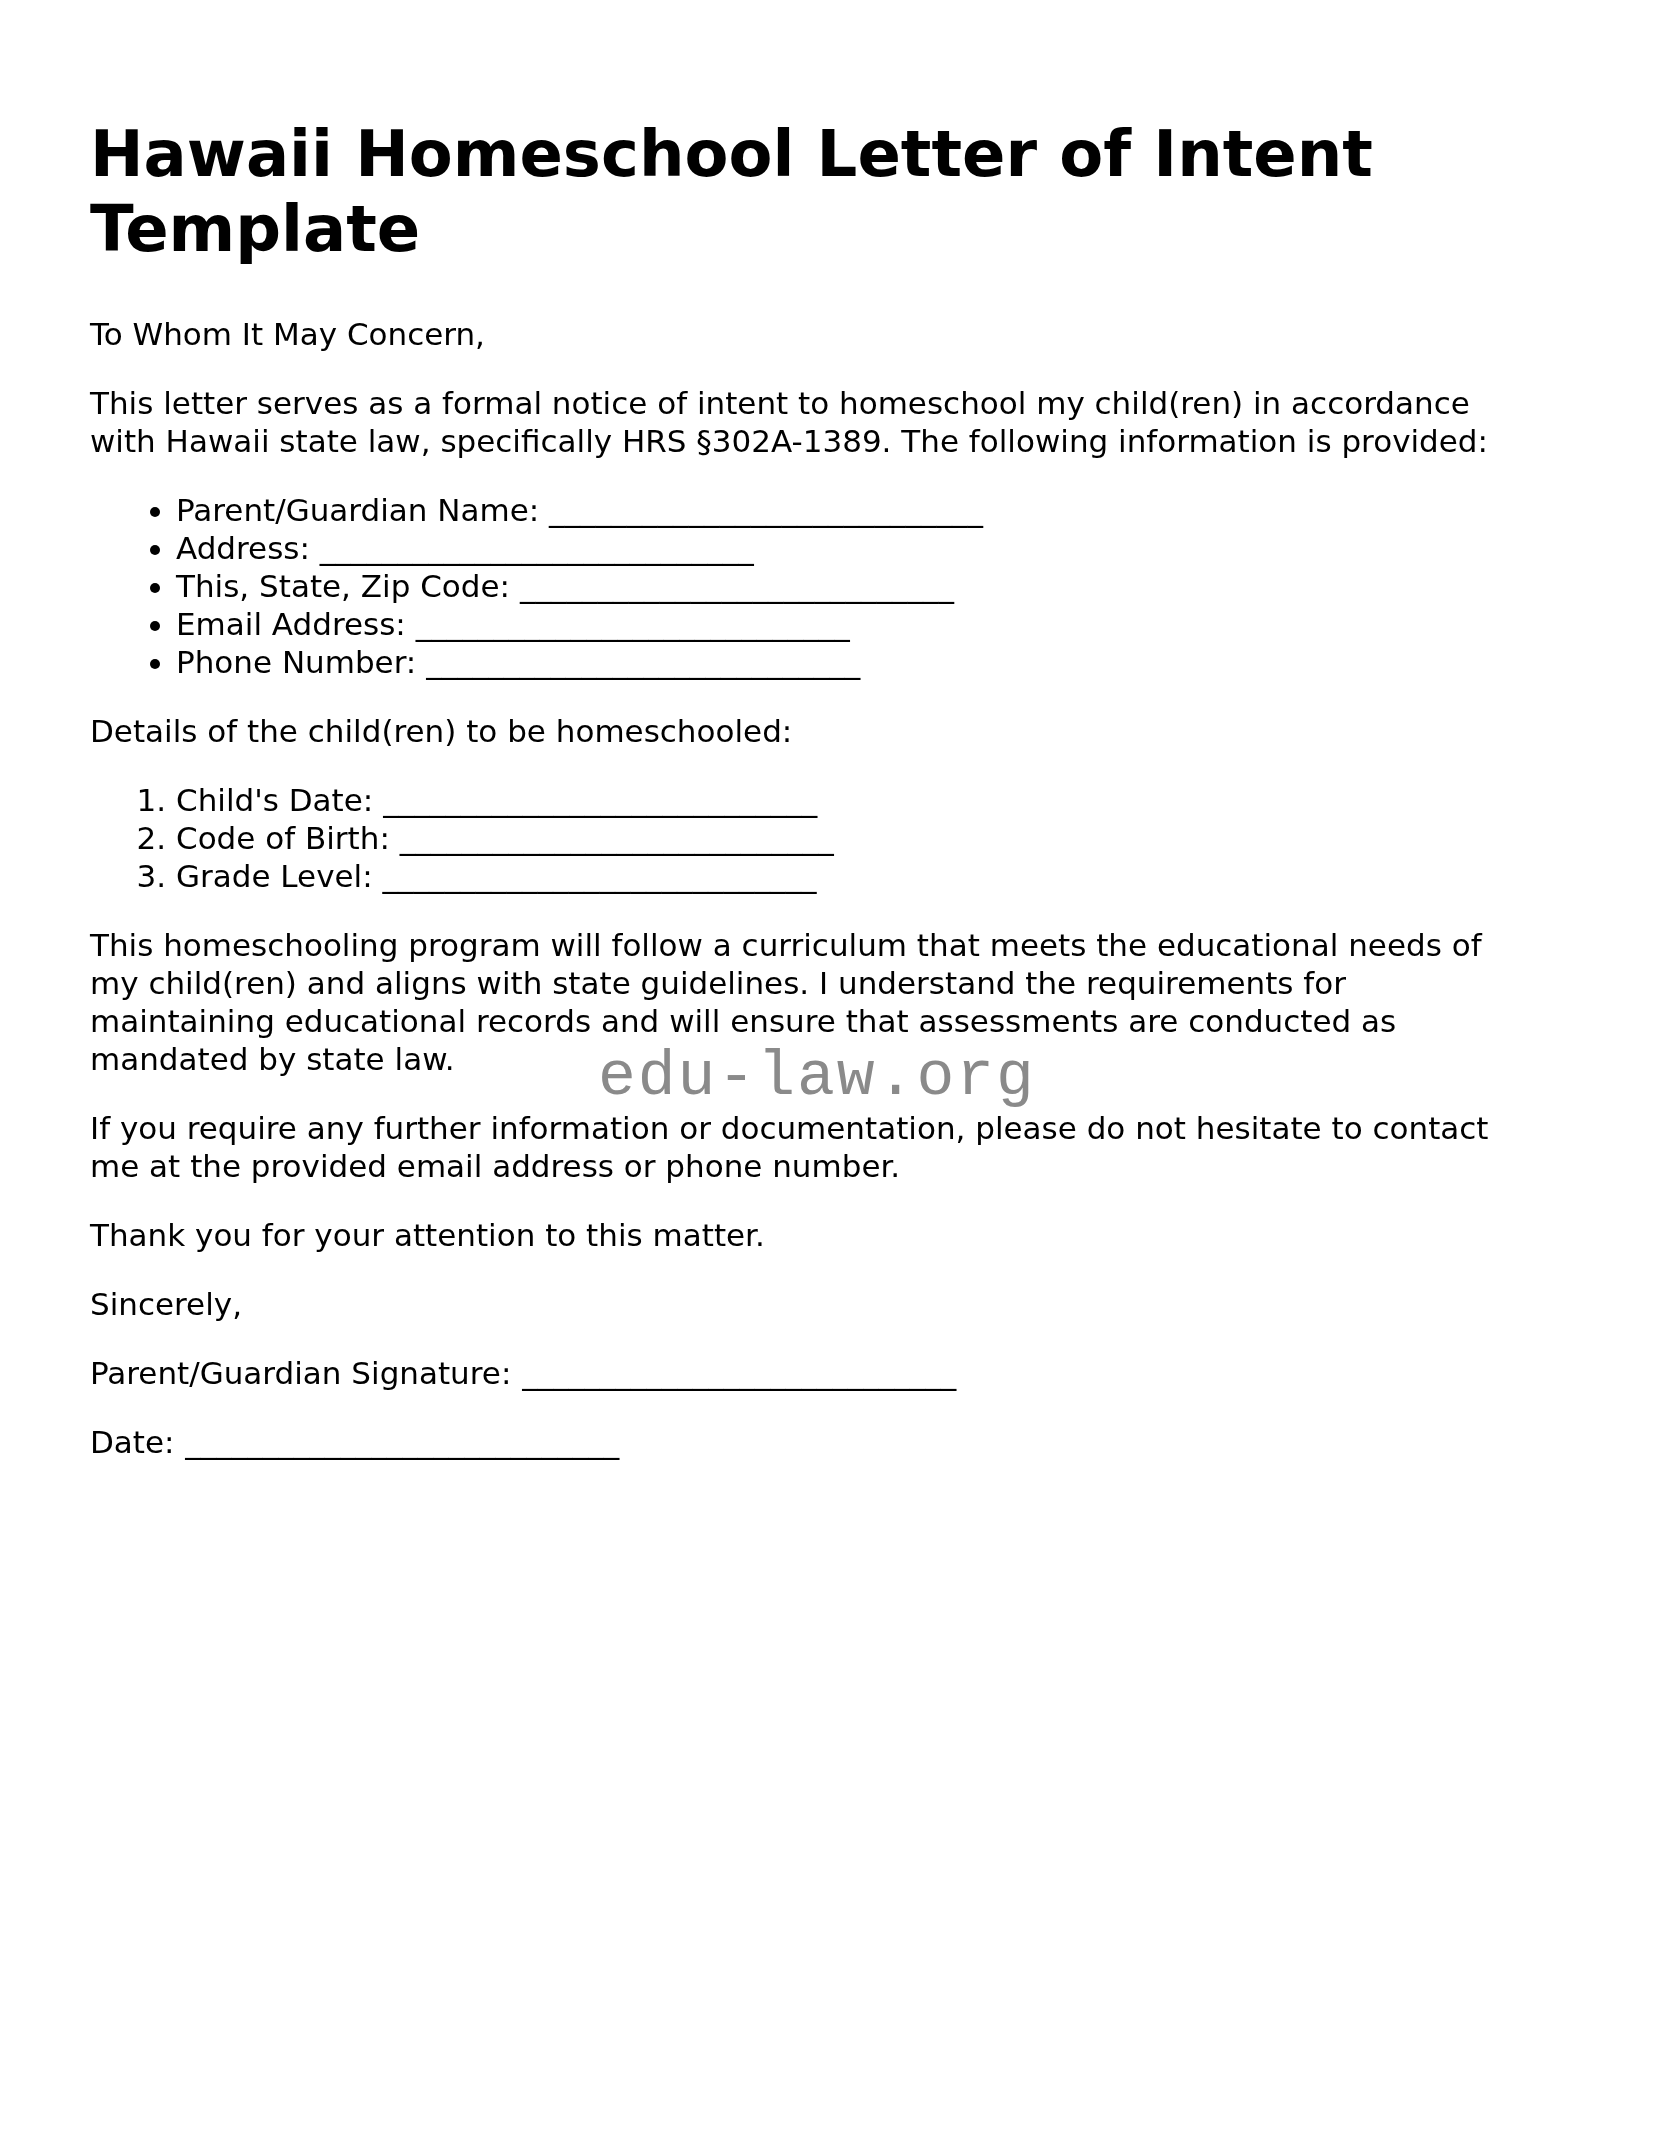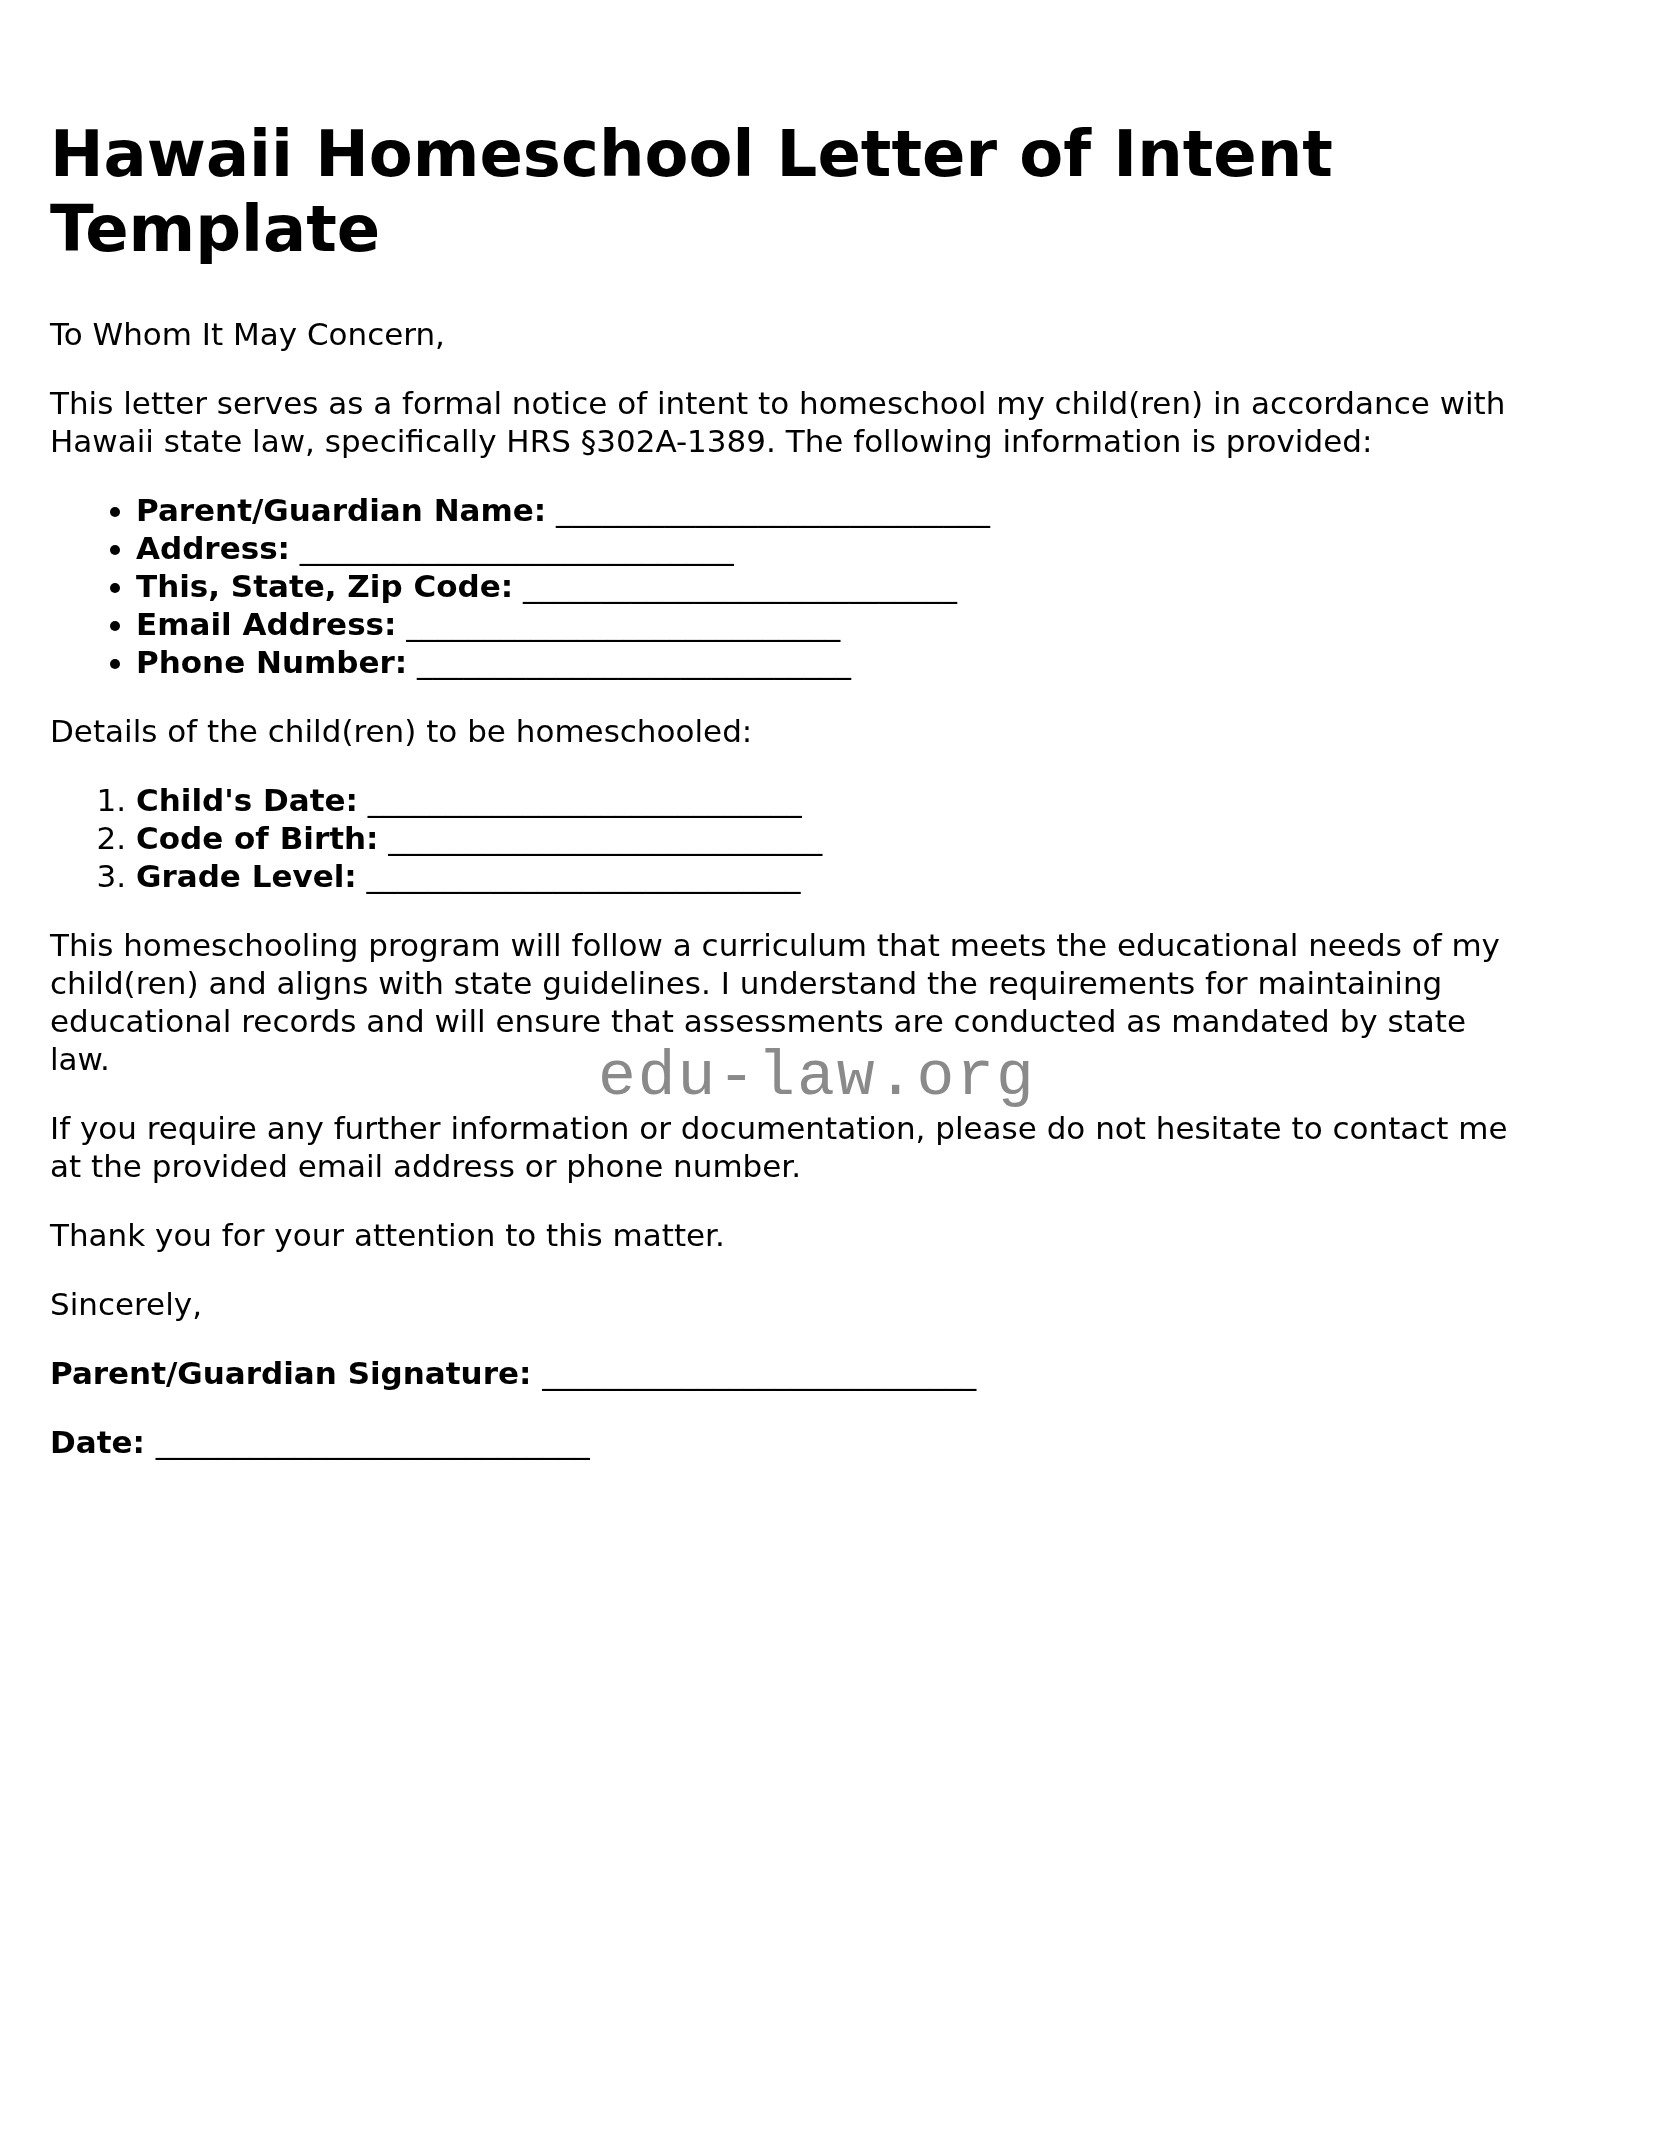--- a/index.html
+++ b/index.html
@@ -15,42 +15,42 @@
     box-sizing: border-box;
     overflow: hidden;
     font-family: "DejaVu Sans", sans-serif;
     font-size: 31px;
     line-height: 38px;
     color: #000000;
   }
   .content {
     position: relative;
     z-index: 1;
-    padding: 73px 130px 0 50px;
+    padding: 73px 130px 0 90px;
   }
   h1.doc-title {
     font-size: 64px;
     line-height: 75px;
     font-weight: bold;
     margin: 44px 0 48px 0;
   }
   p {
     margin: 31px 0;
   }
   ul.fields, ol.fields {
     margin: 31px 0;
     padding: 0 0 0 86px;
   }
   ul.fields { list-style-type: disc; }
   ol.fields { list-style-type: decimal; }
   li {
     margin: 0;
     padding: 0;
   }
-  .label { font-weight: bold; text-align: center; }
+  .label { font-weight: normal; text-align: center; }
   .blank { white-space: nowrap; }
   .sig-row { font-weight: bold; }
   .sig-row .blank { font-weight: normal; }
   .watermark {
     position: absolute;
     z-index: 0;
     left: 598px;
     top: 1044px;
     font-family: "Liberation Mono", monospace;
     font-size: 63px;

